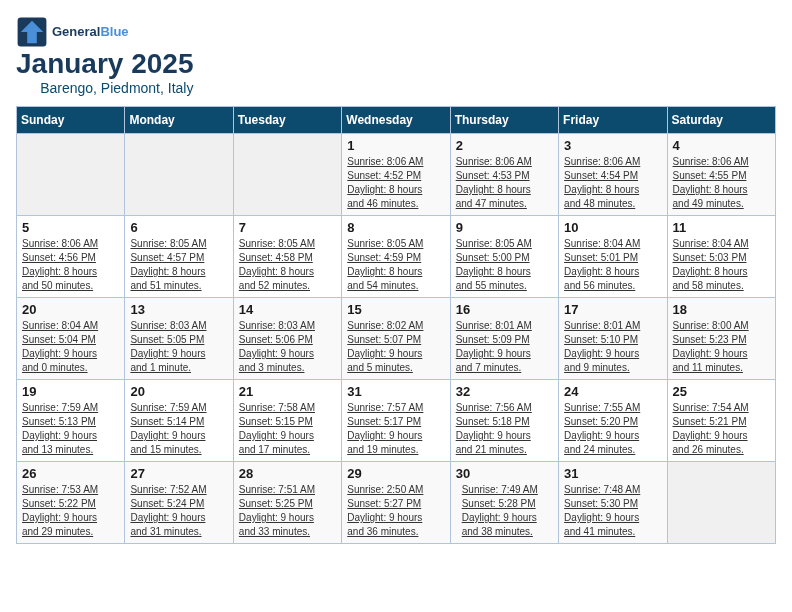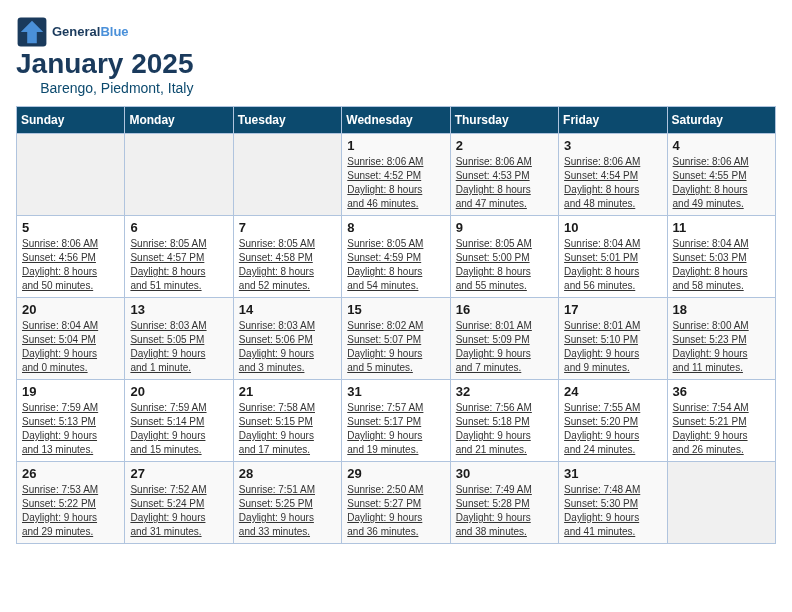--- a/index.html
+++ b/index.html
@@ -286,21 +286,21 @@
 and 21 minutes.</div>
         </td>
         <td>
           <div class="day-number">24</div>
           <div class="day-info" style="white-space: pre-line;">Sunrise: 7:55 AM
 Sunset: 5:20 PM
 Daylight: 9 hours
 and 24 minutes.</div>
         </td>
         <td>
-          <div class="day-number">36</div>
+          <div class="day-number">25</div>
           <div class="day-info" style="white-space: pre-line;">Sunrise: 7:54 AM
 Sunset: 5:21 PM
 Daylight: 9 hours
 and 26 minutes.</div>
         </td>
       </tr>
       <tr>
         <td>
           <div class="day-number">26</div>
           <div class="day-info" style="white-space: pre-line;">Sunrise: 7:53 AM
@@ -324,21 +324,21 @@
         </td>
         <td>
           <div class="day-number">29</div>
           <div class="day-info" style="white-space: pre-line;">Sunrise: 2:50 AM
 Sunset: 5:27 PM
 Daylight: 9 hours
 and 36 minutes.</div>
         </td>
         <td>
           <div class="day-number">30</div>
-          <div class="day-info" style="white-space: pre-line;">Sunrise: 7:49 AM
+          <div class="day-info" style="white-space: pre-line; margin-left: 6px;">Sunrise: 7:49 AM
 Sunset: 5:28 PM
 Daylight: 9 hours
 and 38 minutes.</div>
         </td>
         <td>
           <div class="day-number">31</div>
           <div class="day-info" style="white-space: pre-line;">Sunrise: 7:48 AM
 Sunset: 5:30 PM
 Daylight: 9 hours
 and 41 minutes.</div>

